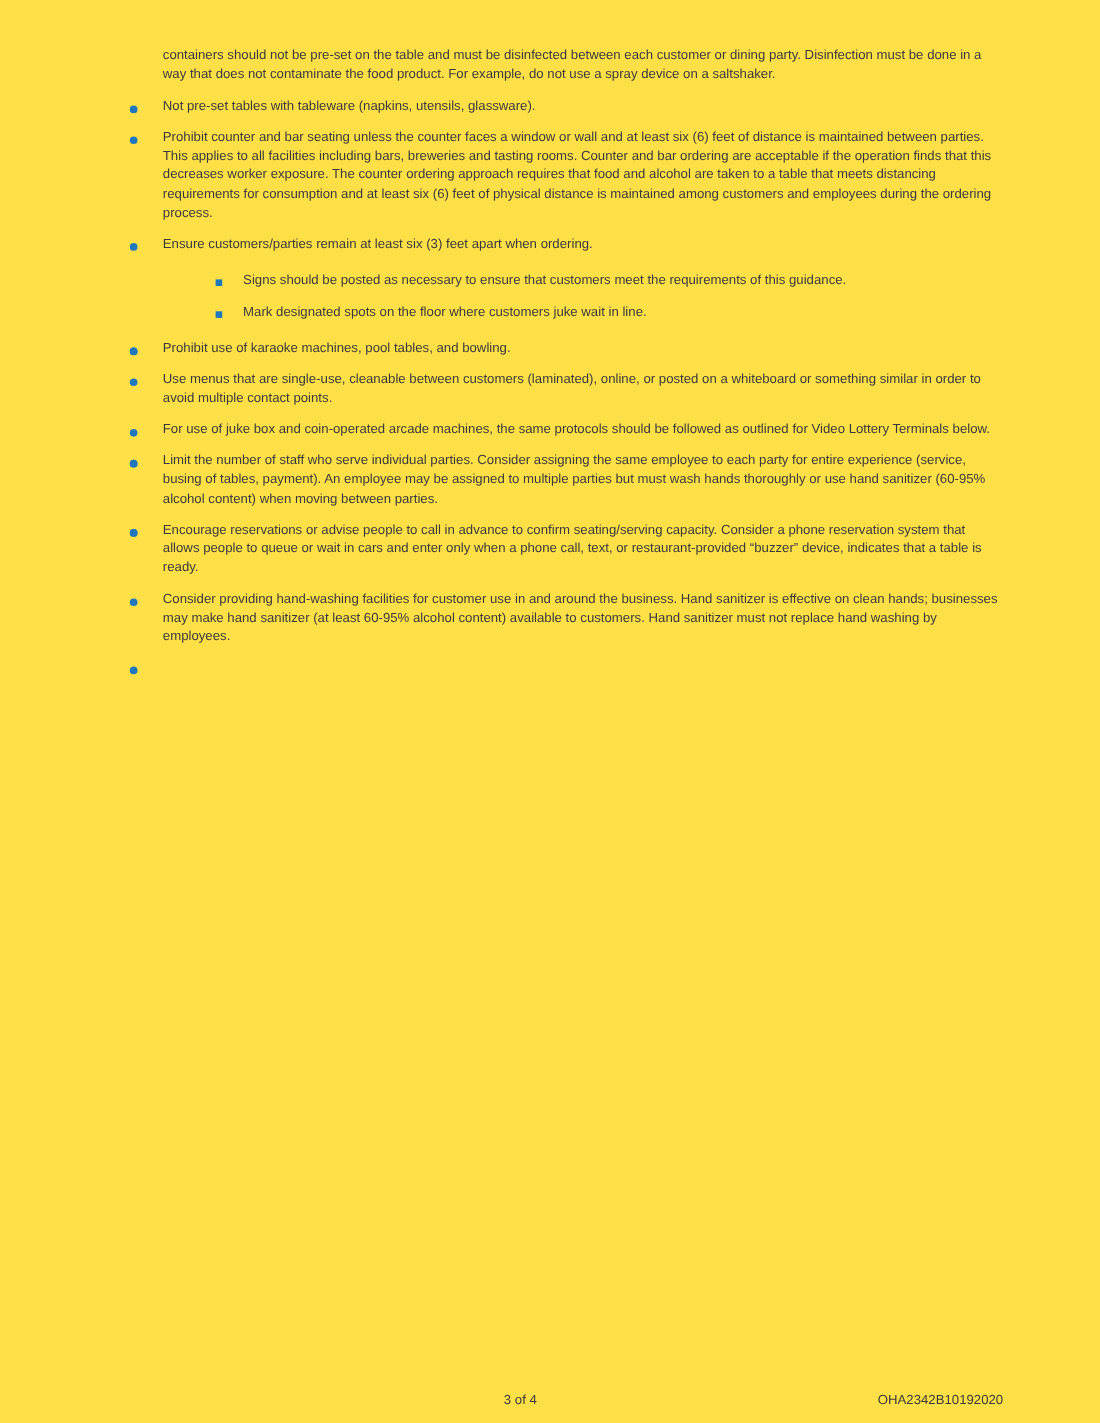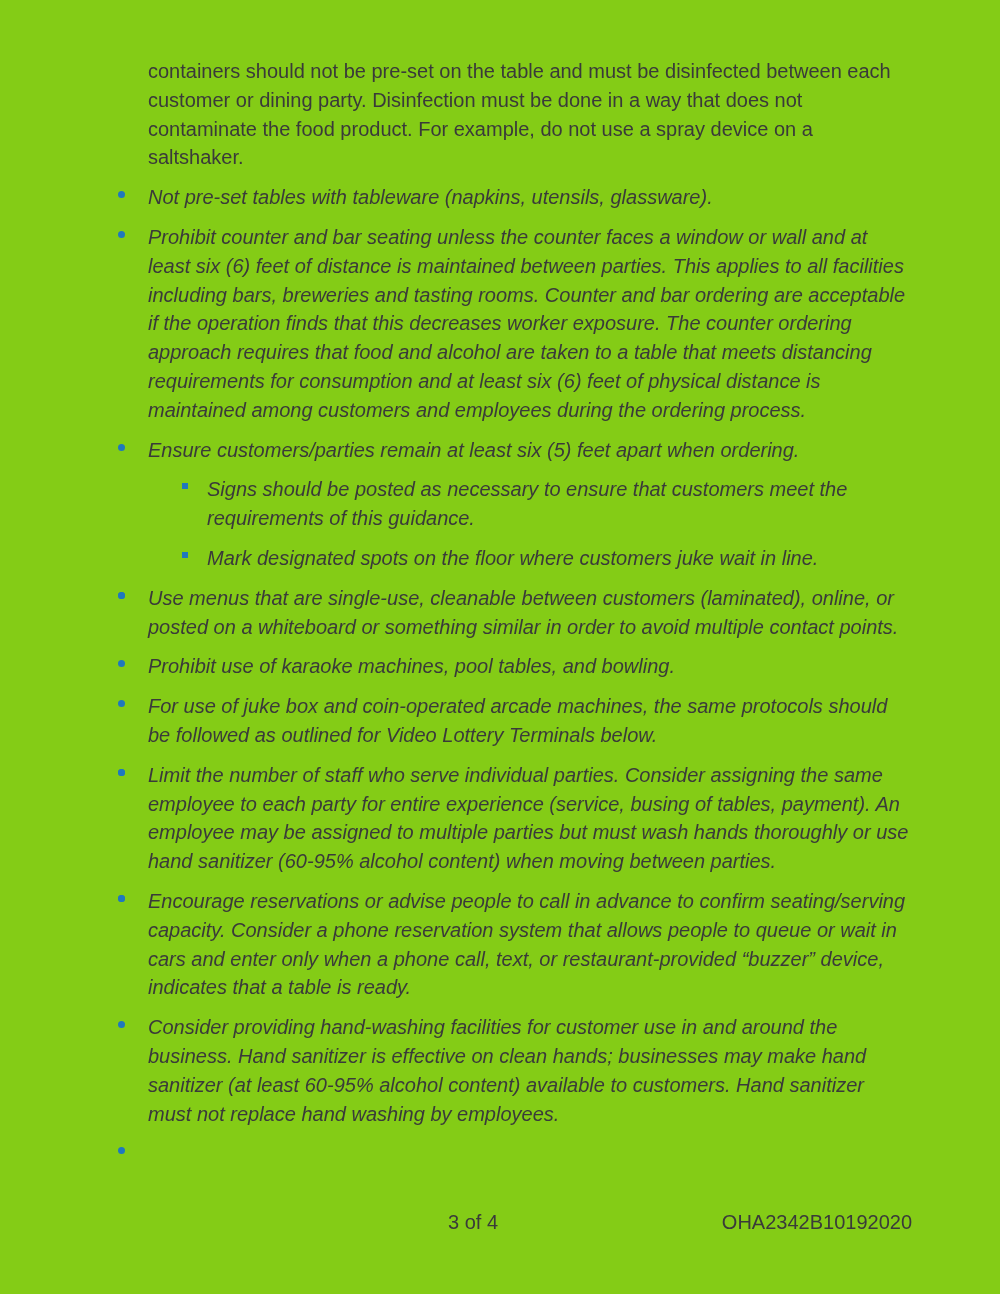--- a/index.html
+++ b/index.html
@@ -5,75 +5,74 @@
   html, body {
     margin: 0;
     padding: 0;
     background: #ffffff;
   }
   .doc {
     position: relative;
     box-sizing: border-box;
     width: 1000px;
     height: 1294px;
-    background: #84cc16;
+    background: #fde047;
     font-family: "Liberation Sans", sans-serif;
-    font-size: 20px;
+    font-size: 12px;
     line-height: 1.44;
     color: #3a3a3a;
-    padding: 57px 88px 0 88px;
+    padding: 42px 88px 0 88px;
   }
   p { margin: 0; }
   .continuation {
     margin: 0 0 11px 60px;
   }
   .intro {
     margin: 10px 0 21px 0;
   }
   ul.blist {
     list-style: none;
     margin: 0;
     padding: 0;
   }
   li.li1 {
     position: relative;
     margin: 0 0 11px 60px;
-    font-style: italic;
   }
   .dot {
     position: absolute;
     left: -30px;
     top: 8px;
     width: 7px;
     height: 7px;
     border-radius: 50%;
     background: #1f78be;
   }
   ul.sublist {
     list-style: none;
-    margin: 2px;
+    margin: 16px;
     padding: 0;
   }
   li.li2 {
     position: relative;
     margin: 11px 0 11px 57px;
   }
   .sq {
     position: absolute;
     left: -25px;
     top: 8px;
     width: 6px;
     height: 6px;
     background: #1f78be;
   }
   .footer {
     position: absolute;
     left: 88px;
     right: 88px;
-    top: 1208px;
+    top: 1264px;
     height: 24px;
   }
   .page-num {
     display: block;
     text-align: center;
     transform: translateX(-27px);
   }
   .doc-code {
     position: absolute;
     right: 0;
@@ -91,42 +90,42 @@
     <li class="li1">
       <span class="dot"></span>
       <span>Not pre-set tables with tableware (napkins, utensils, glassware).</span>
     </li>
     <li class="li1">
       <span class="dot"></span>
       <span>Prohibit counter and bar seating unless the counter faces a window or wall and at least six (6) feet of distance is maintained between parties. This applies to all facilities including bars, breweries and tasting rooms. Counter and bar ordering are acceptable if the operation finds that this decreases worker exposure. The counter ordering approach requires that food and alcohol are taken to a table that meets distancing requirements for consumption and at least six (6) feet of physical distance is maintained among customers and employees during the ordering process.</span>
     </li>
     <li class="li1">
       <span class="dot"></span>
-      <span>Ensure customers/parties remain at least six (5) feet apart when ordering.</span>
+      <span>Ensure customers/parties remain at least six (3) feet apart when ordering.</span>
       <ul class="sublist">
         <li class="li2">
           <span class="sq"></span>
           <span>Signs should be posted as necessary to ensure that customers meet the requirements of this guidance.</span>
         </li>
         <li class="li2">
           <span class="sq"></span>
           <span>Mark designated spots on the floor where customers juke wait in line.</span>
         </li>
       </ul>
     </li>
     <li class="li1">
       <span class="dot"></span>
     </li>
     <li class="li1">
       <span class="dot"></span>
-      <span>Use menus that are single-use, cleanable between customers (laminated), online, or posted on a whiteboard or something similar in order to avoid multiple contact points.</span>
+      <span>Prohibit use of karaoke machines, pool tables, and bowling.</span>
     </li>
     <li class="li1">
       <span class="dot"></span>
-      <span>Prohibit use of karaoke machines, pool tables, and bowling.</span>
+      <span>Use menus that are single-use, cleanable between customers (laminated), online, or posted on a whiteboard or something similar in order to avoid multiple contact points.</span>
     </li>
     <li class="li1">
       <span class="dot"></span>
       <span>For use of juke box and coin-operated arcade machines, the same protocols should be followed as outlined for Video Lottery Terminals below.</span>
     </li>
   </ul>
 
 
   <ul class="blist">
     <li class="li1">

